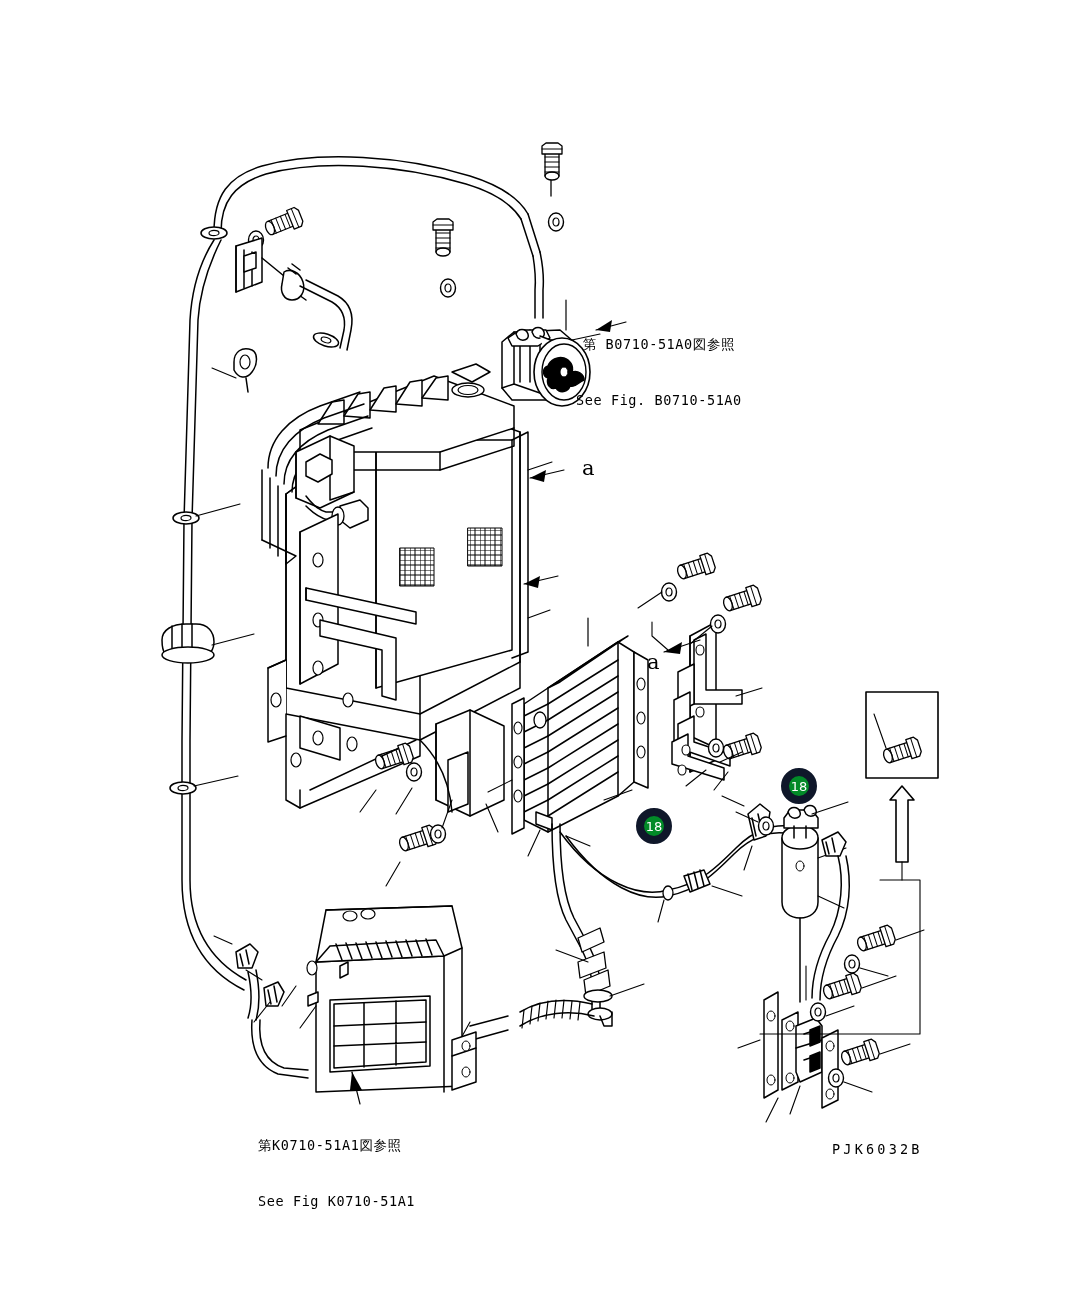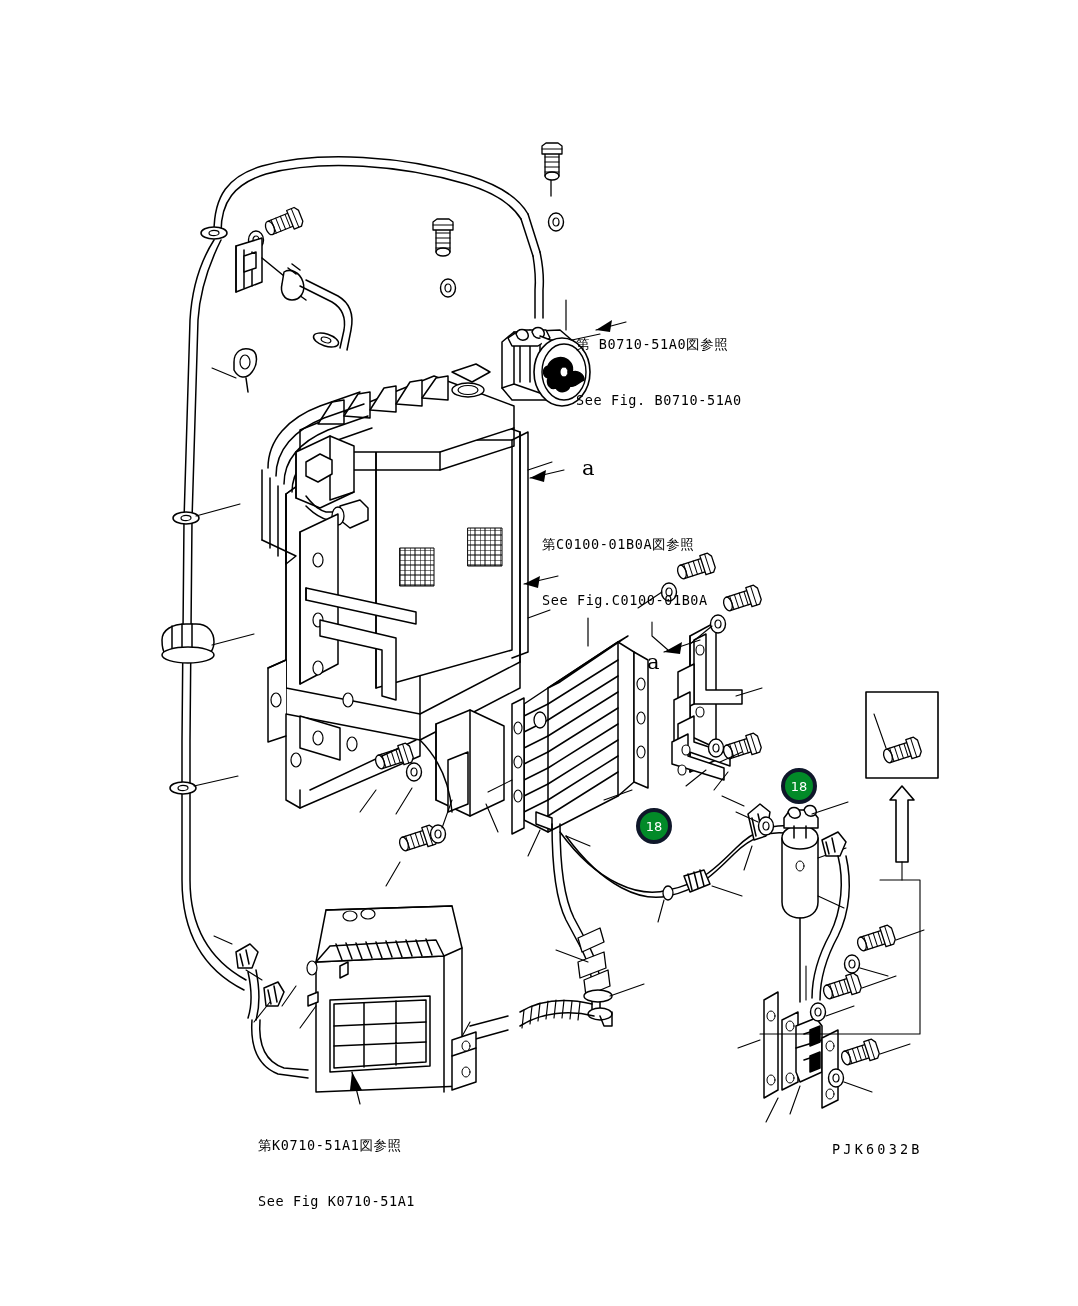--- a/index.html
+++ b/index.html
@@ -7,21 +7,21 @@
   body{width:1078px;height:1306px;font-family:"DejaVu Sans Mono",monospace;color:#000;}
   #sheet{position:relative;width:1078px;height:1306px;overflow:hidden;background:#fff;}
   #art{position:absolute;left:0;top:0;width:1078px;height:1306px;}
   .lbl{position:absolute;font-family:"DejaVu Sans Mono",monospace;color:#000;white-space:pre;line-height:1.38;}
   .lbl .l1,.lbl .l2{display:block;}
   .ref-label{font-size:13.5px;letter-spacing:0.6px;}
   .serial-label{font-size:13px;letter-spacing:1.1px;}
   .drawing-no{font-size:13.5px;letter-spacing:3.2px;}
   .ann-a{position:absolute;font-family:"DejaVu Serif",serif;font-size:21px;}
   .badge{position:absolute;width:36px;height:36px;border-radius:50%;
-         background:#028a28;border:4px solid #0f172a;box-sizing:border-box;
+         background:#028a28;border:8px solid #0f172a;box-sizing:border-box;
          display:flex;align-items:center;justify-content:center;}
   .badge span{font-family:"DejaVu Sans",sans-serif;font-size:13px;color:#fff;line-height:1;}
 </style>
 </head>
 <body>
 
 <div id="sheet">
 
   <svg id="art" viewBox="0 0 1078 1306" xmlns="http://www.w3.org/2000/svg">
     <defs>
@@ -502,29 +502,25 @@
       <path d="M512 780 L488 792" stroke-width="1.1"></path>
 
       <path d="M528 470 L552 462" stroke-width="1.1"></path>
       <path d="M528 618 L550 610" stroke-width="1.1"></path>
 
       <path d="M420 740 C440 760 450 786 452 812"></path>
 
     </g>
   </svg>
 
-  <div class="lbl ref-label" style="left:576px;top:298px;">
+  <div class="lbl ref-label" style="left:576px;top:298px;text-align:center;">
     <span class="l1">第 B0710-51A0図参照</span>
     <span class="l2">See Fig. B0710-51A0</span>
   </div>
 
-  <div class="lbl ref-label" style="left:542px;top:498px;">
-    <span class="l1">第C0100-01B0A図参照</span>
-    <span class="l2">See Fig.C0100-01B0A</span>
-  </div>
 
   <div class="lbl ref-label" style="left:258px;top:1099px;">
     <span class="l1">第K0710-51A1図参照</span>
     <span class="l2">See Fig K0710-51A1</span>
   </div>
 
 
   <div class="lbl drawing-no" style="left:832px;top:1140px;">PJK6032B</div>
 
   <div class="ann-a" style="left:582px;top:456px;">a</div>

